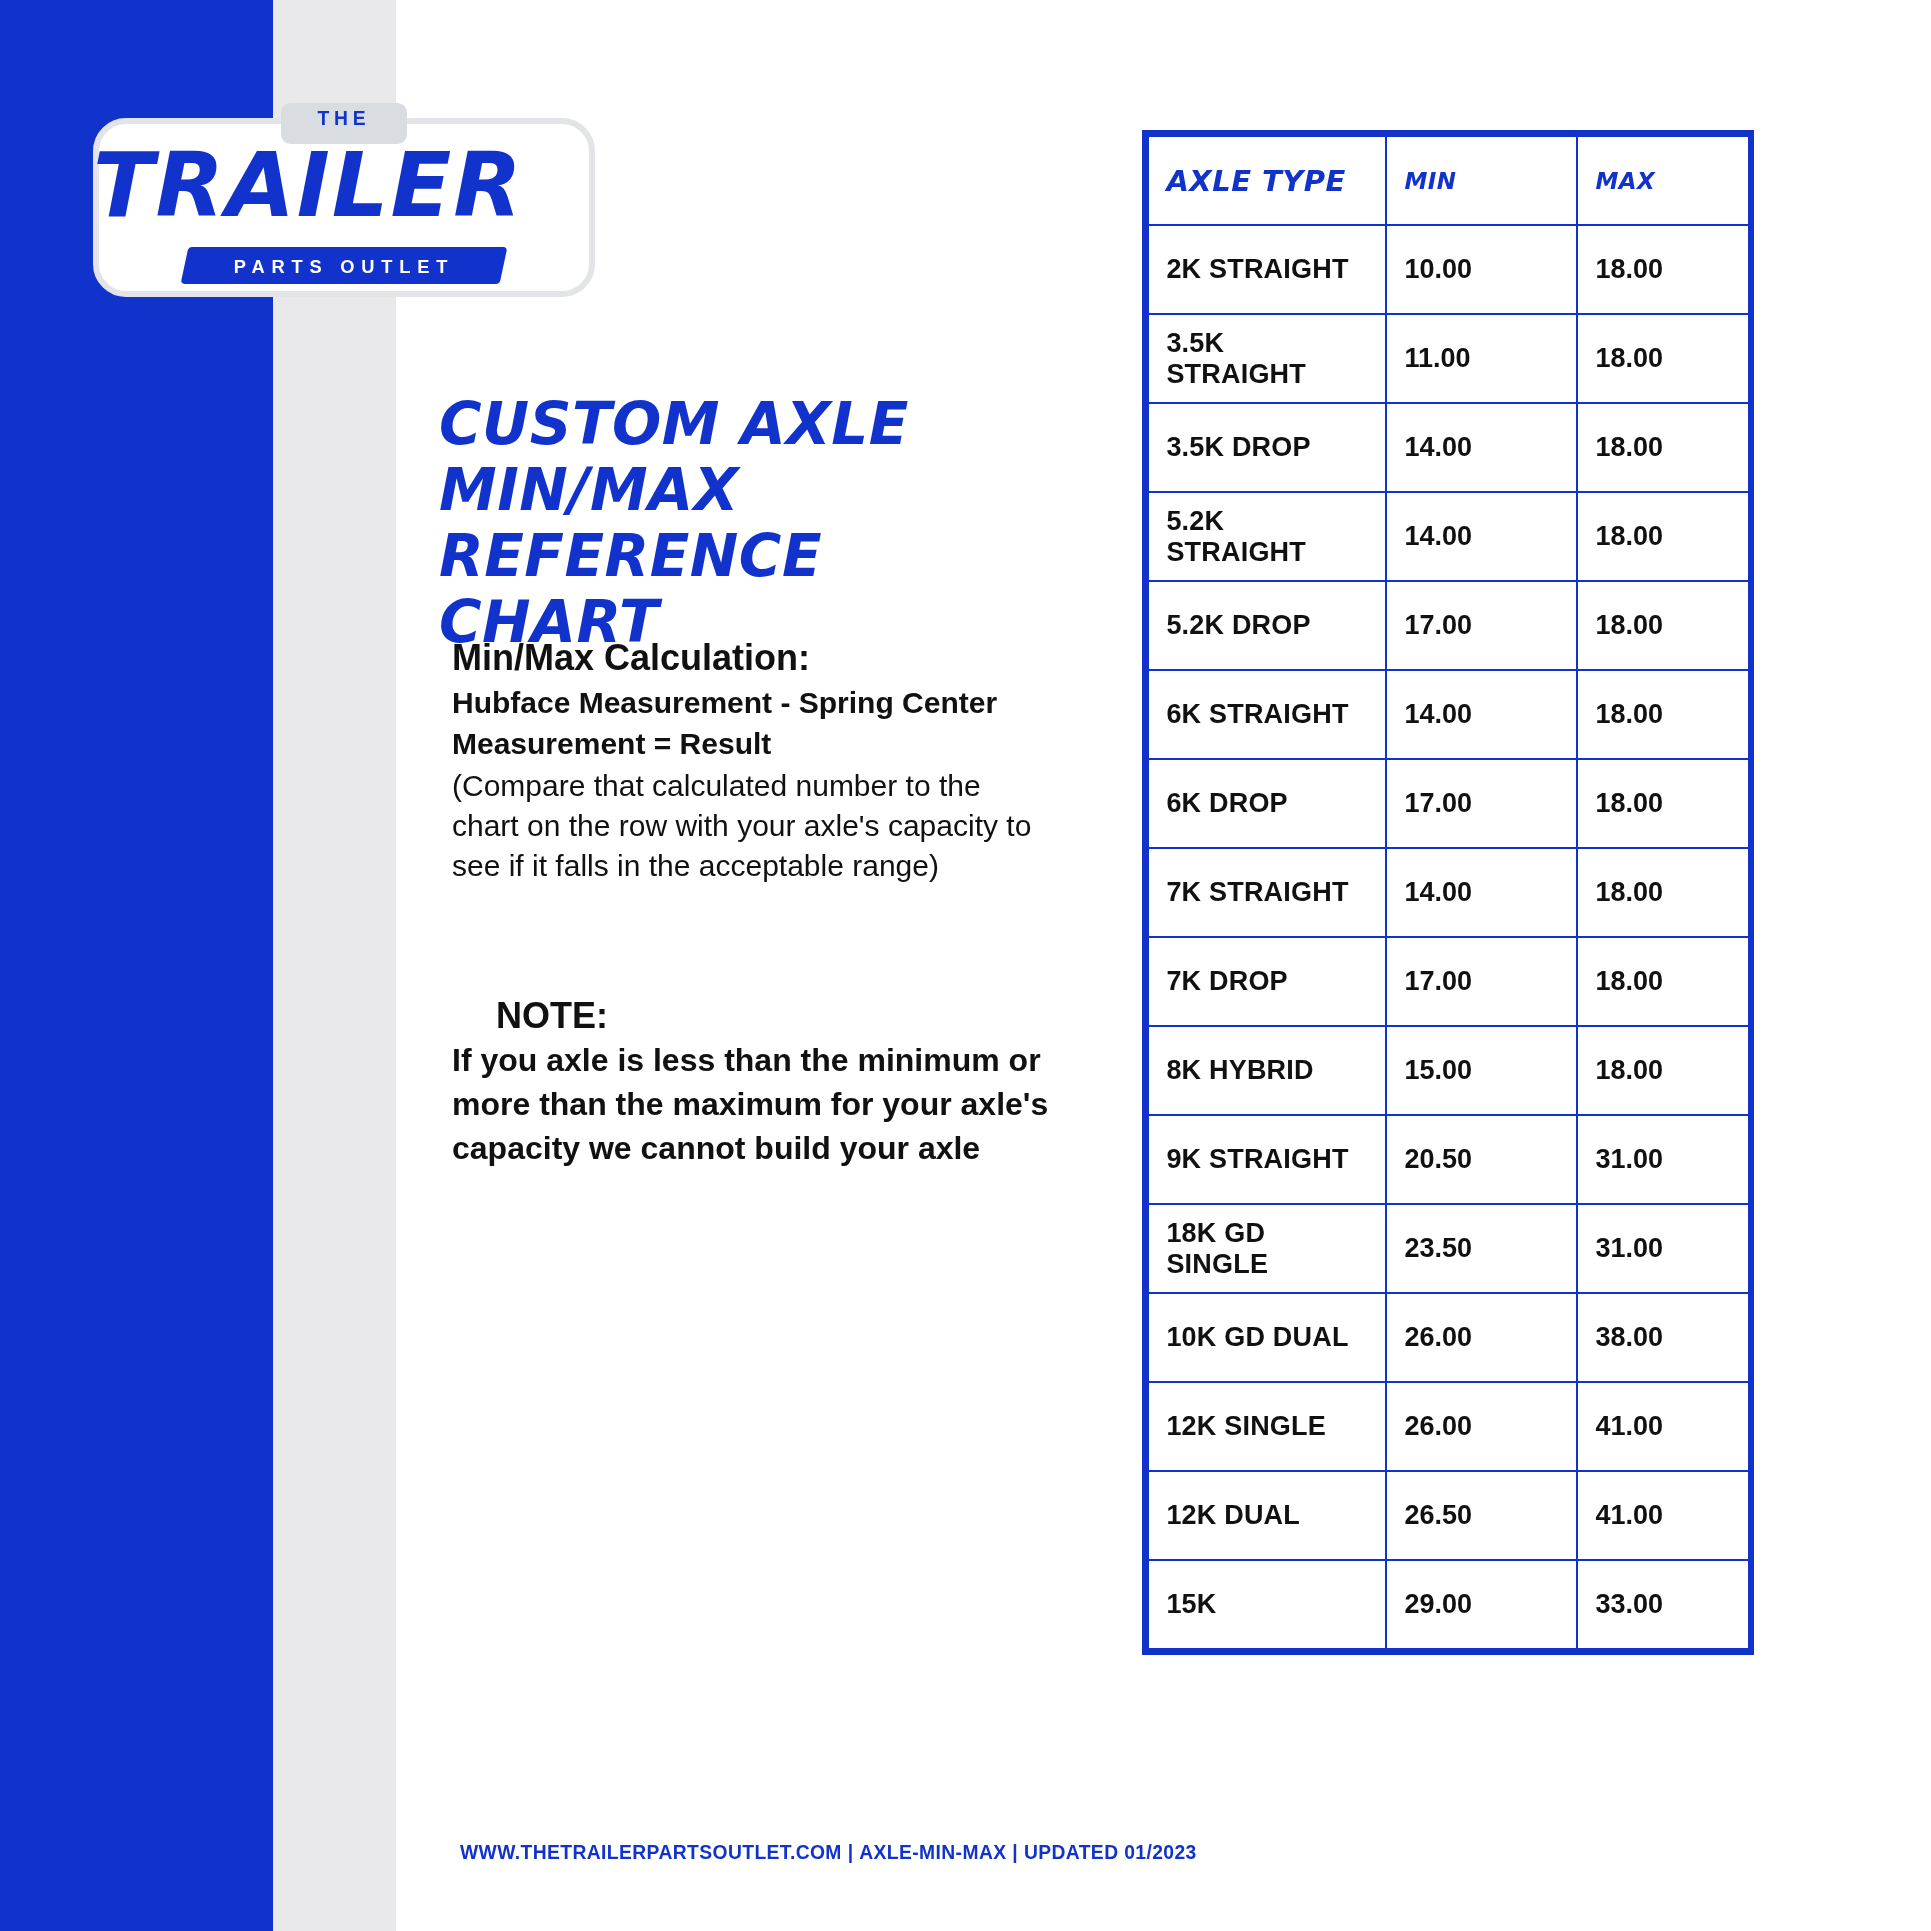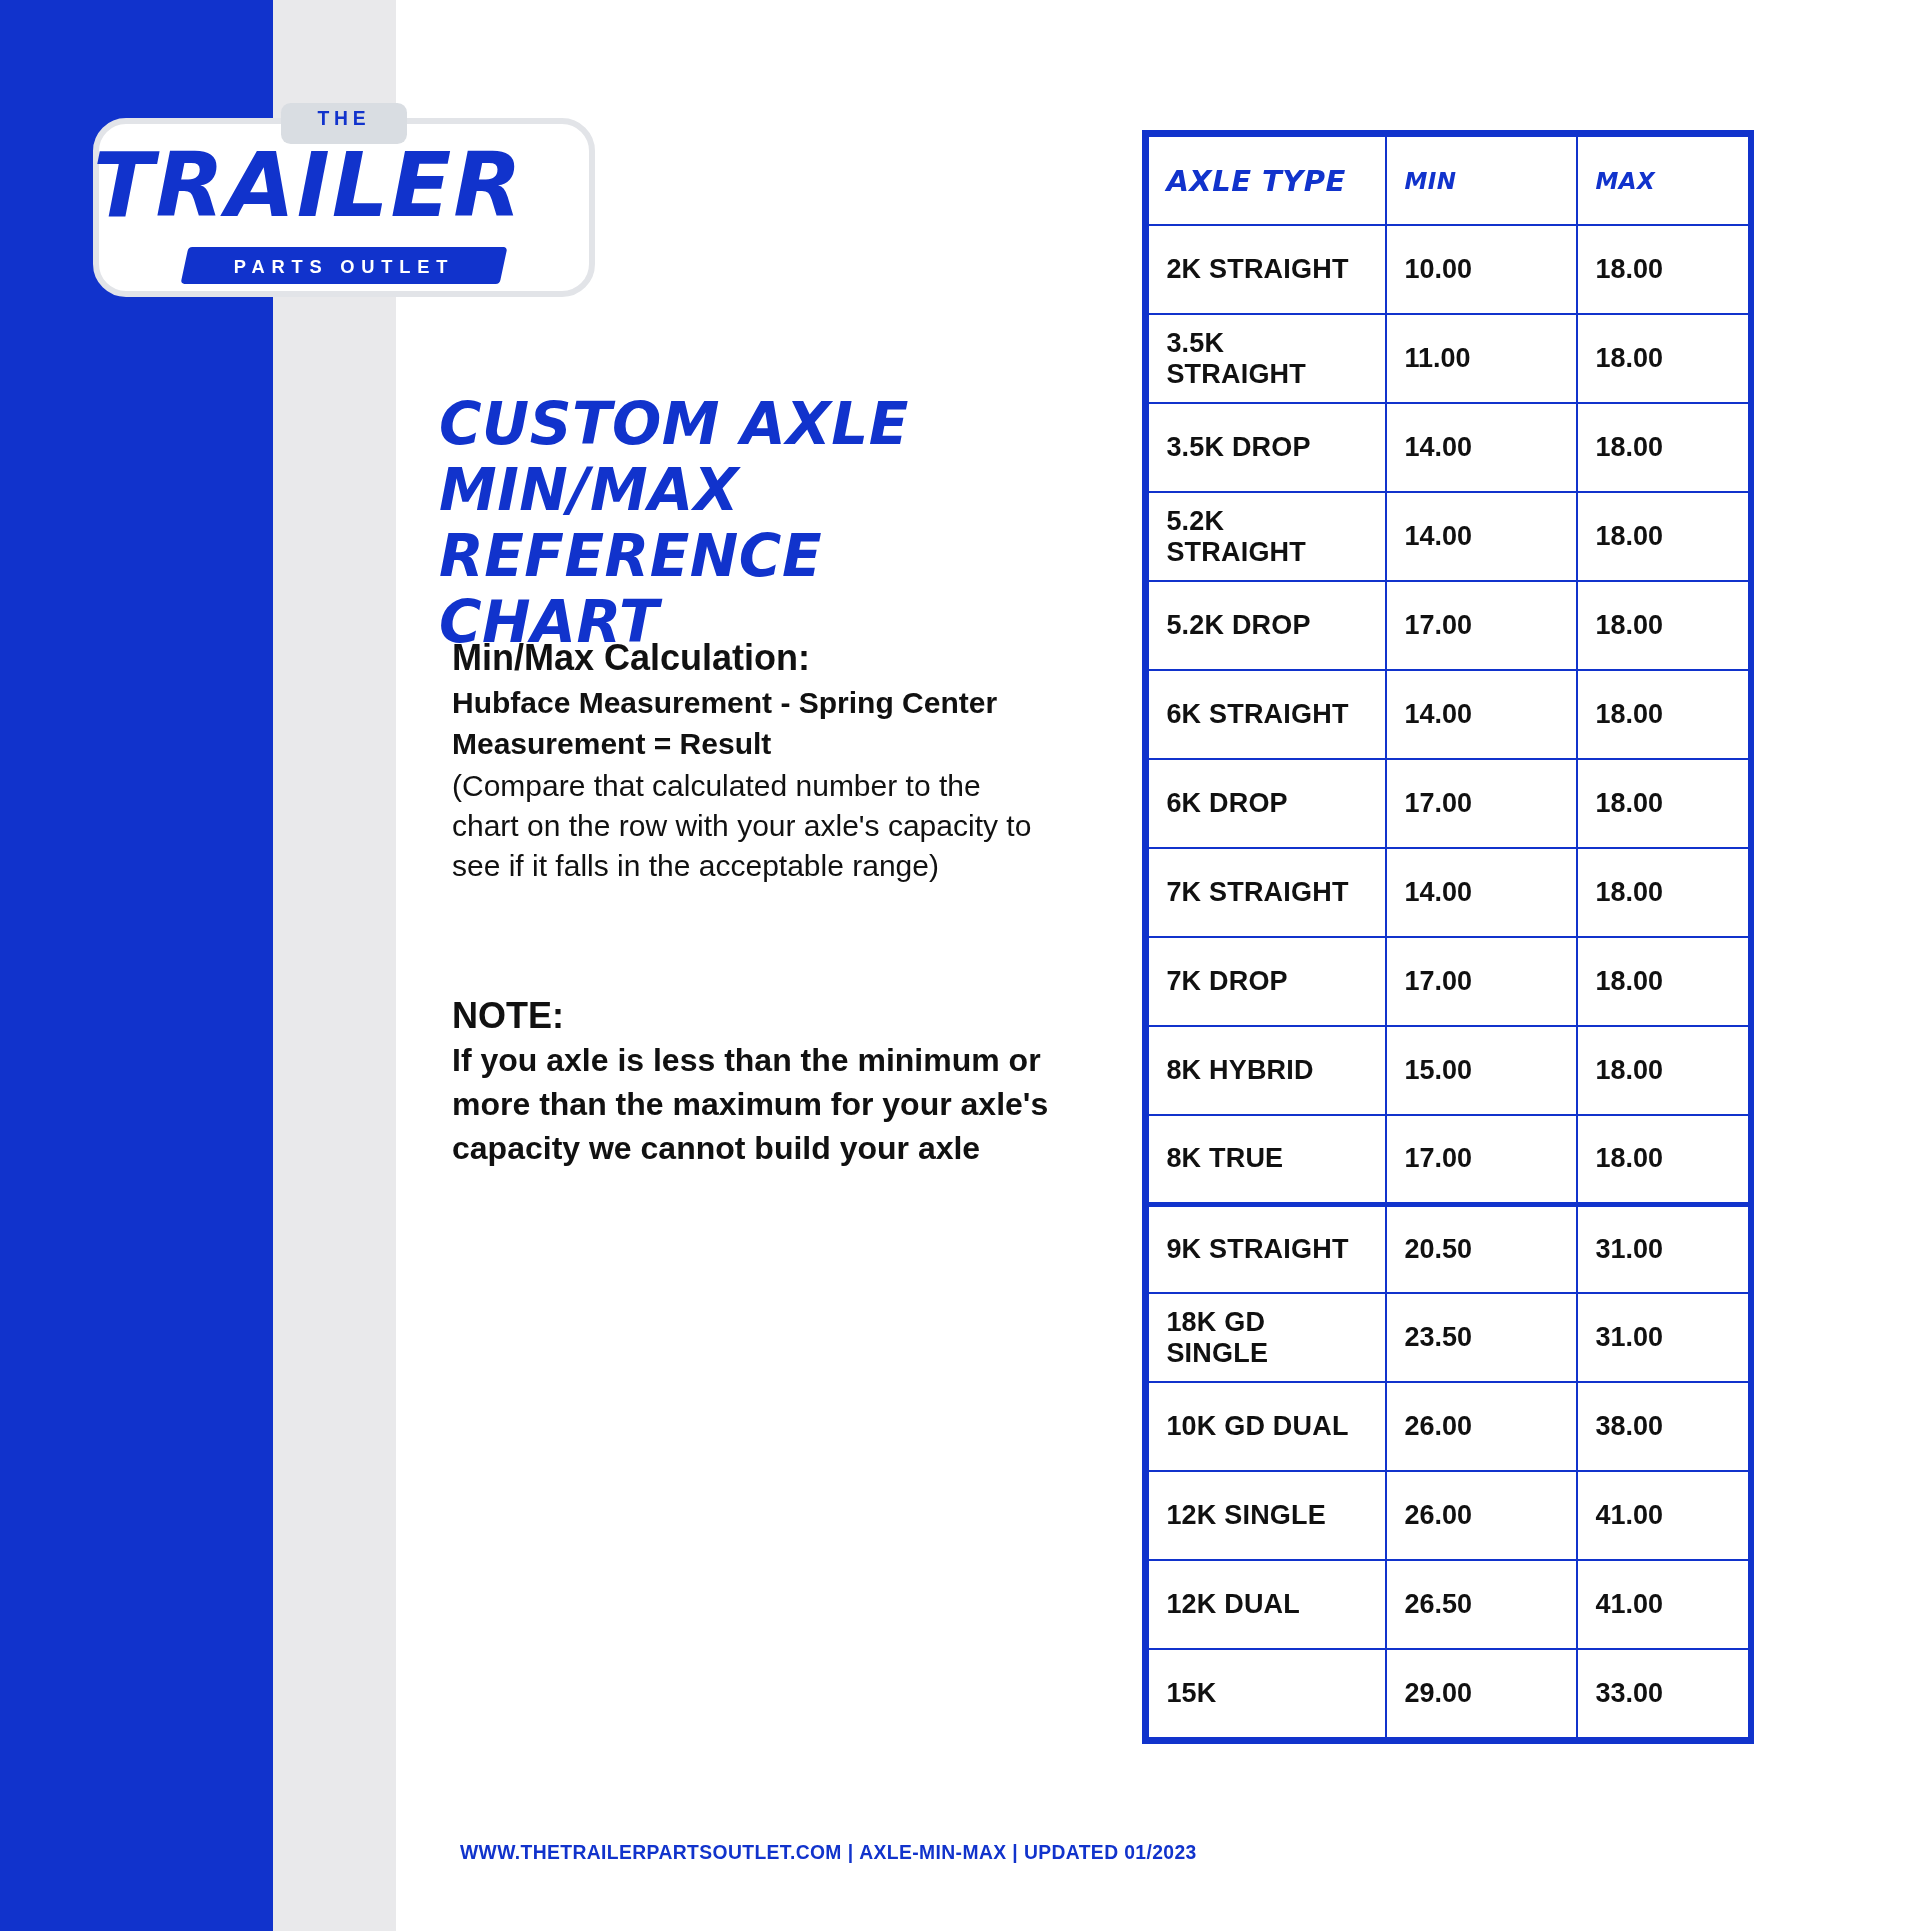--- a/index.html
+++ b/index.html
@@ -156,20 +156,21 @@
     position: absolute;
     left: 452px;
     top: 994px;
     width: 599px;
     color: #111111;
   }
   .note-title {
     font-size: 36px;
     font-weight: bold;
     line-height: 44px;
+    margin-left: 44px;
   }
   .note-body {
     font-size: 32px;
     font-weight: bold;
     line-height: 44px;
   }
 
   
   .footer {
     position: absolute;
@@ -333,25 +334,20 @@
           <tr>
             <td class="cell-type">7K DROP</td>
             <td class="cell-val">17.00</td>
             <td class="cell-val">18.00</td>
           </tr>
           <tr>
             <td class="cell-type">8K HYBRID</td>
             <td class="cell-val">15.00</td>
             <td class="cell-val">18.00</td>
           </tr>
-          <tr class="thick-bottom">
-            <td class="cell-type">8K TRUE</td>
-            <td class="cell-val">17.00</td>
-            <td class="cell-val">18.00</td>
-          </tr>
           <tr>
             <td class="cell-type">9K STRAIGHT</td>
             <td class="cell-val">20.50</td>
             <td class="cell-val">31.00</td>
           </tr>
           <tr>
             <td class="cell-type">18K GD SINGLE</td>
             <td class="cell-val">23.50</td>
             <td class="cell-val">31.00</td>
           </tr>

